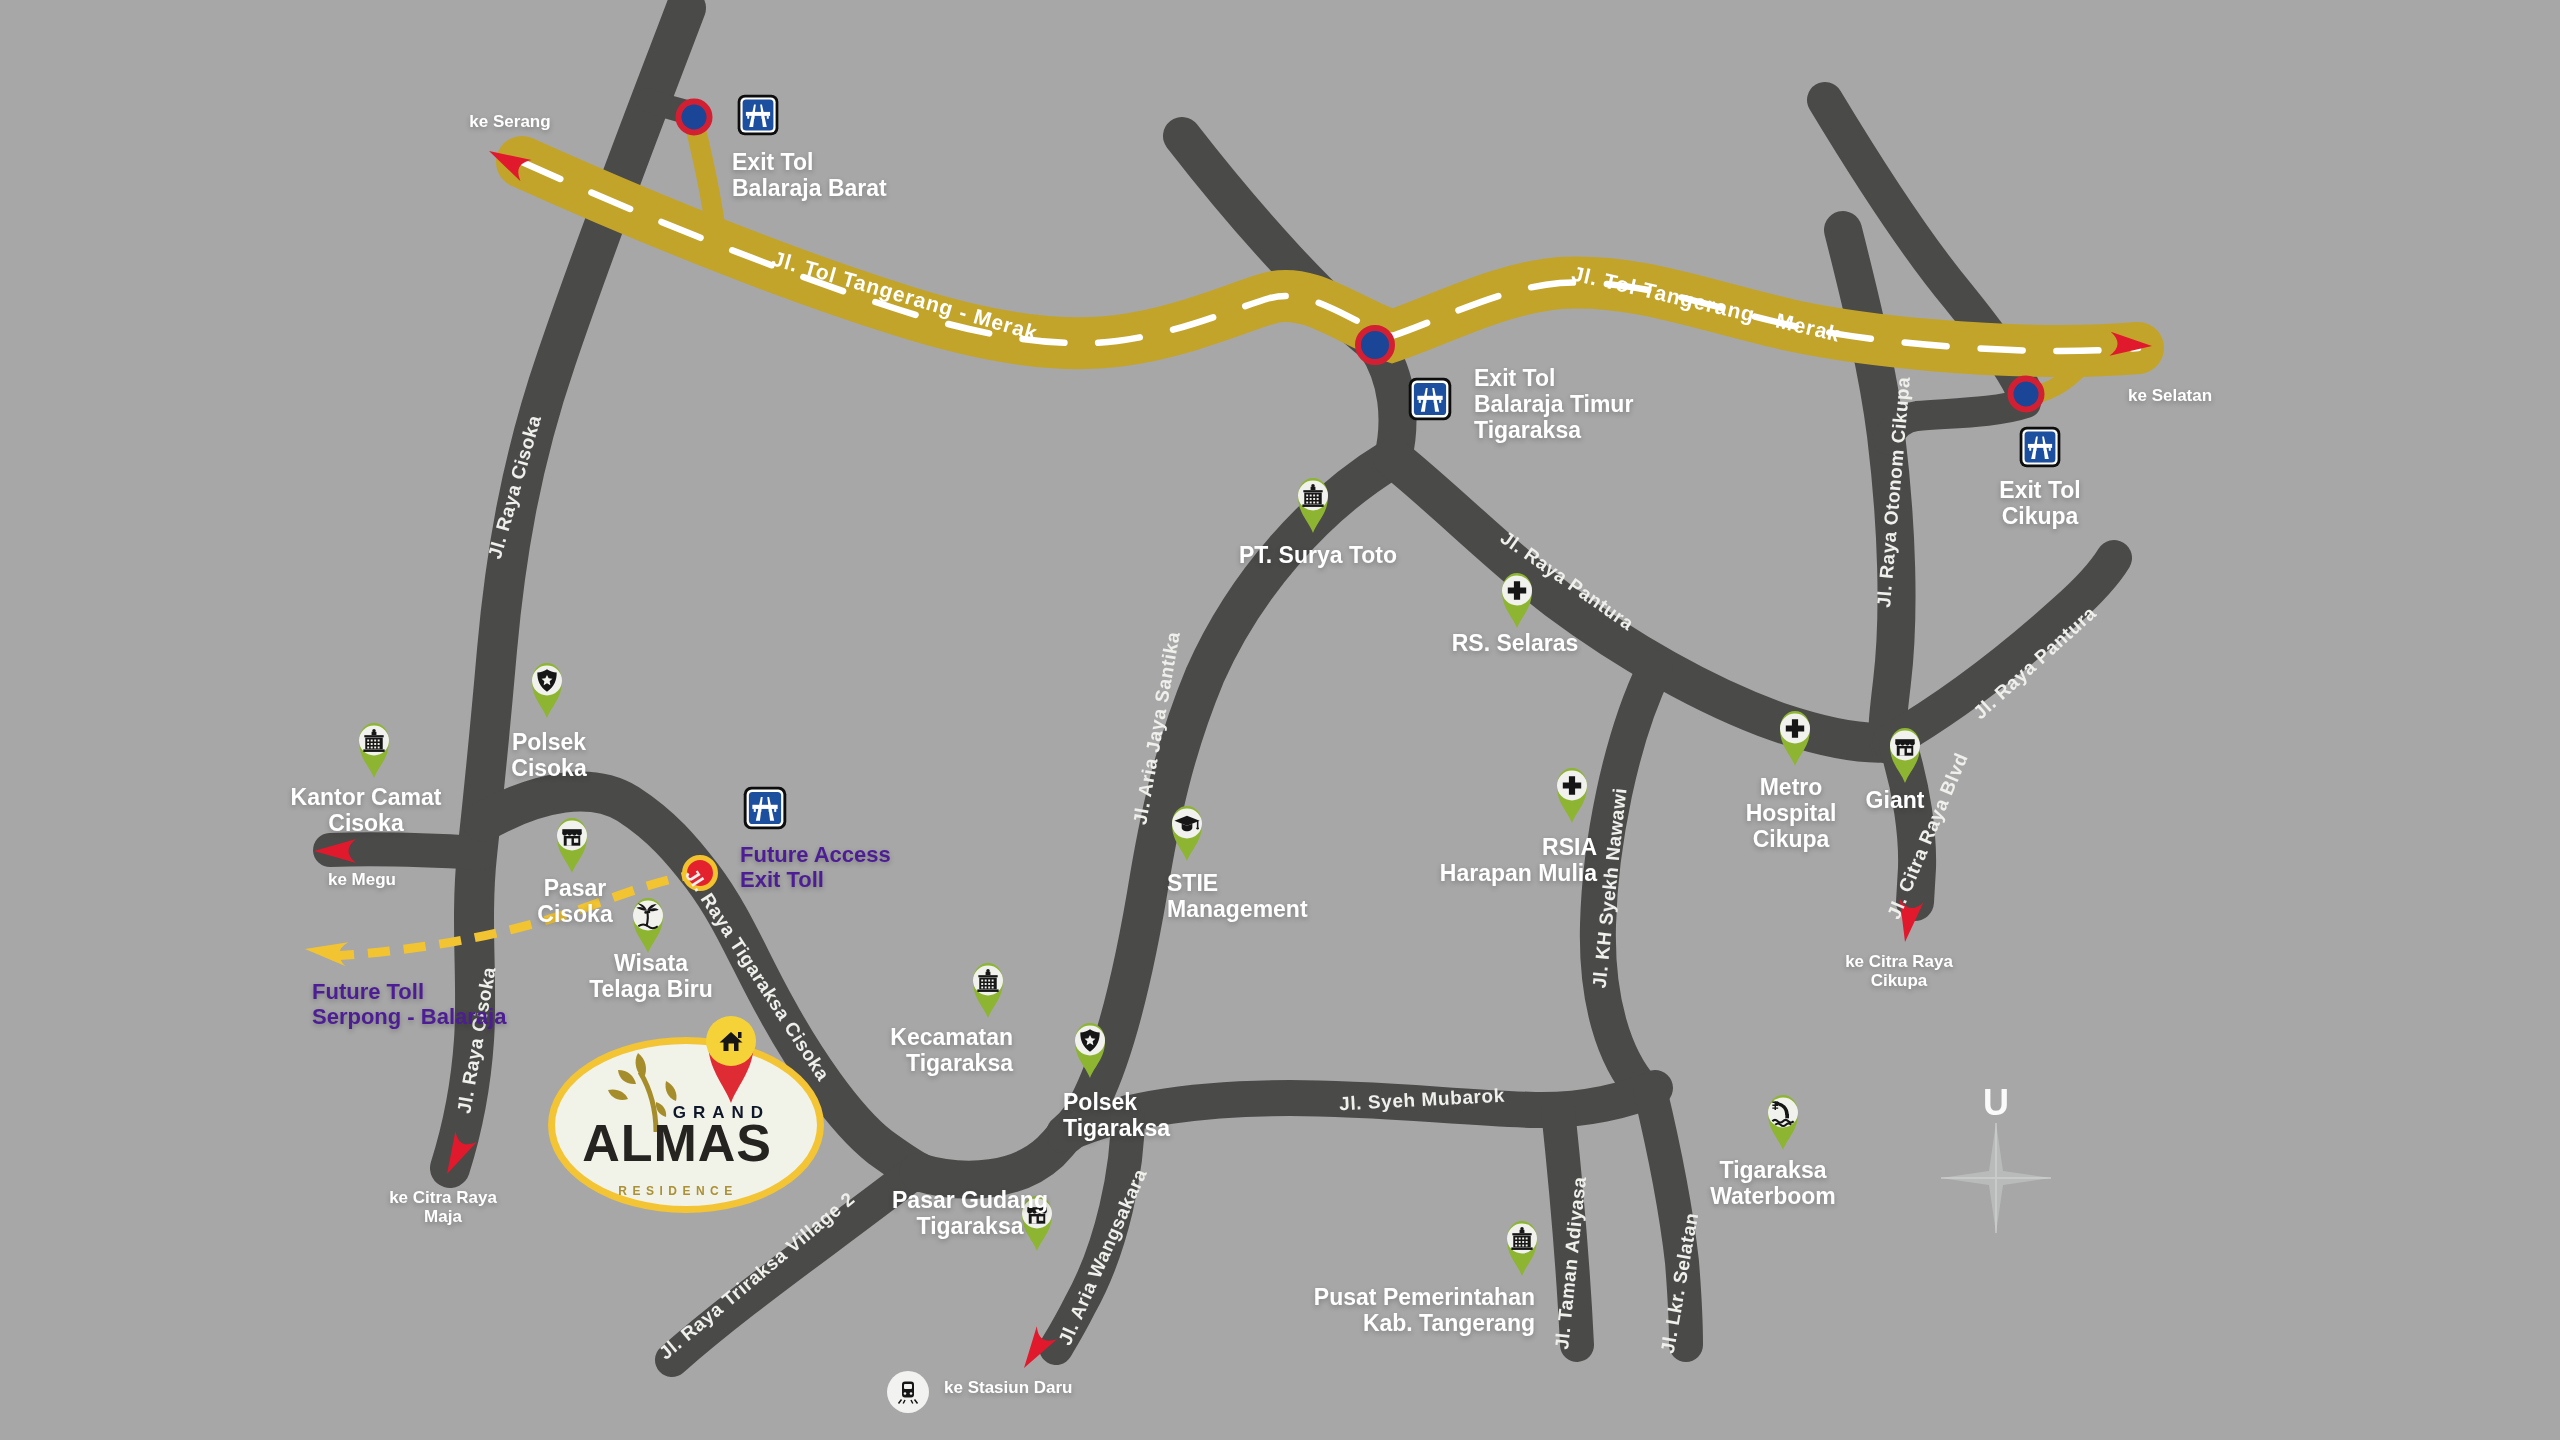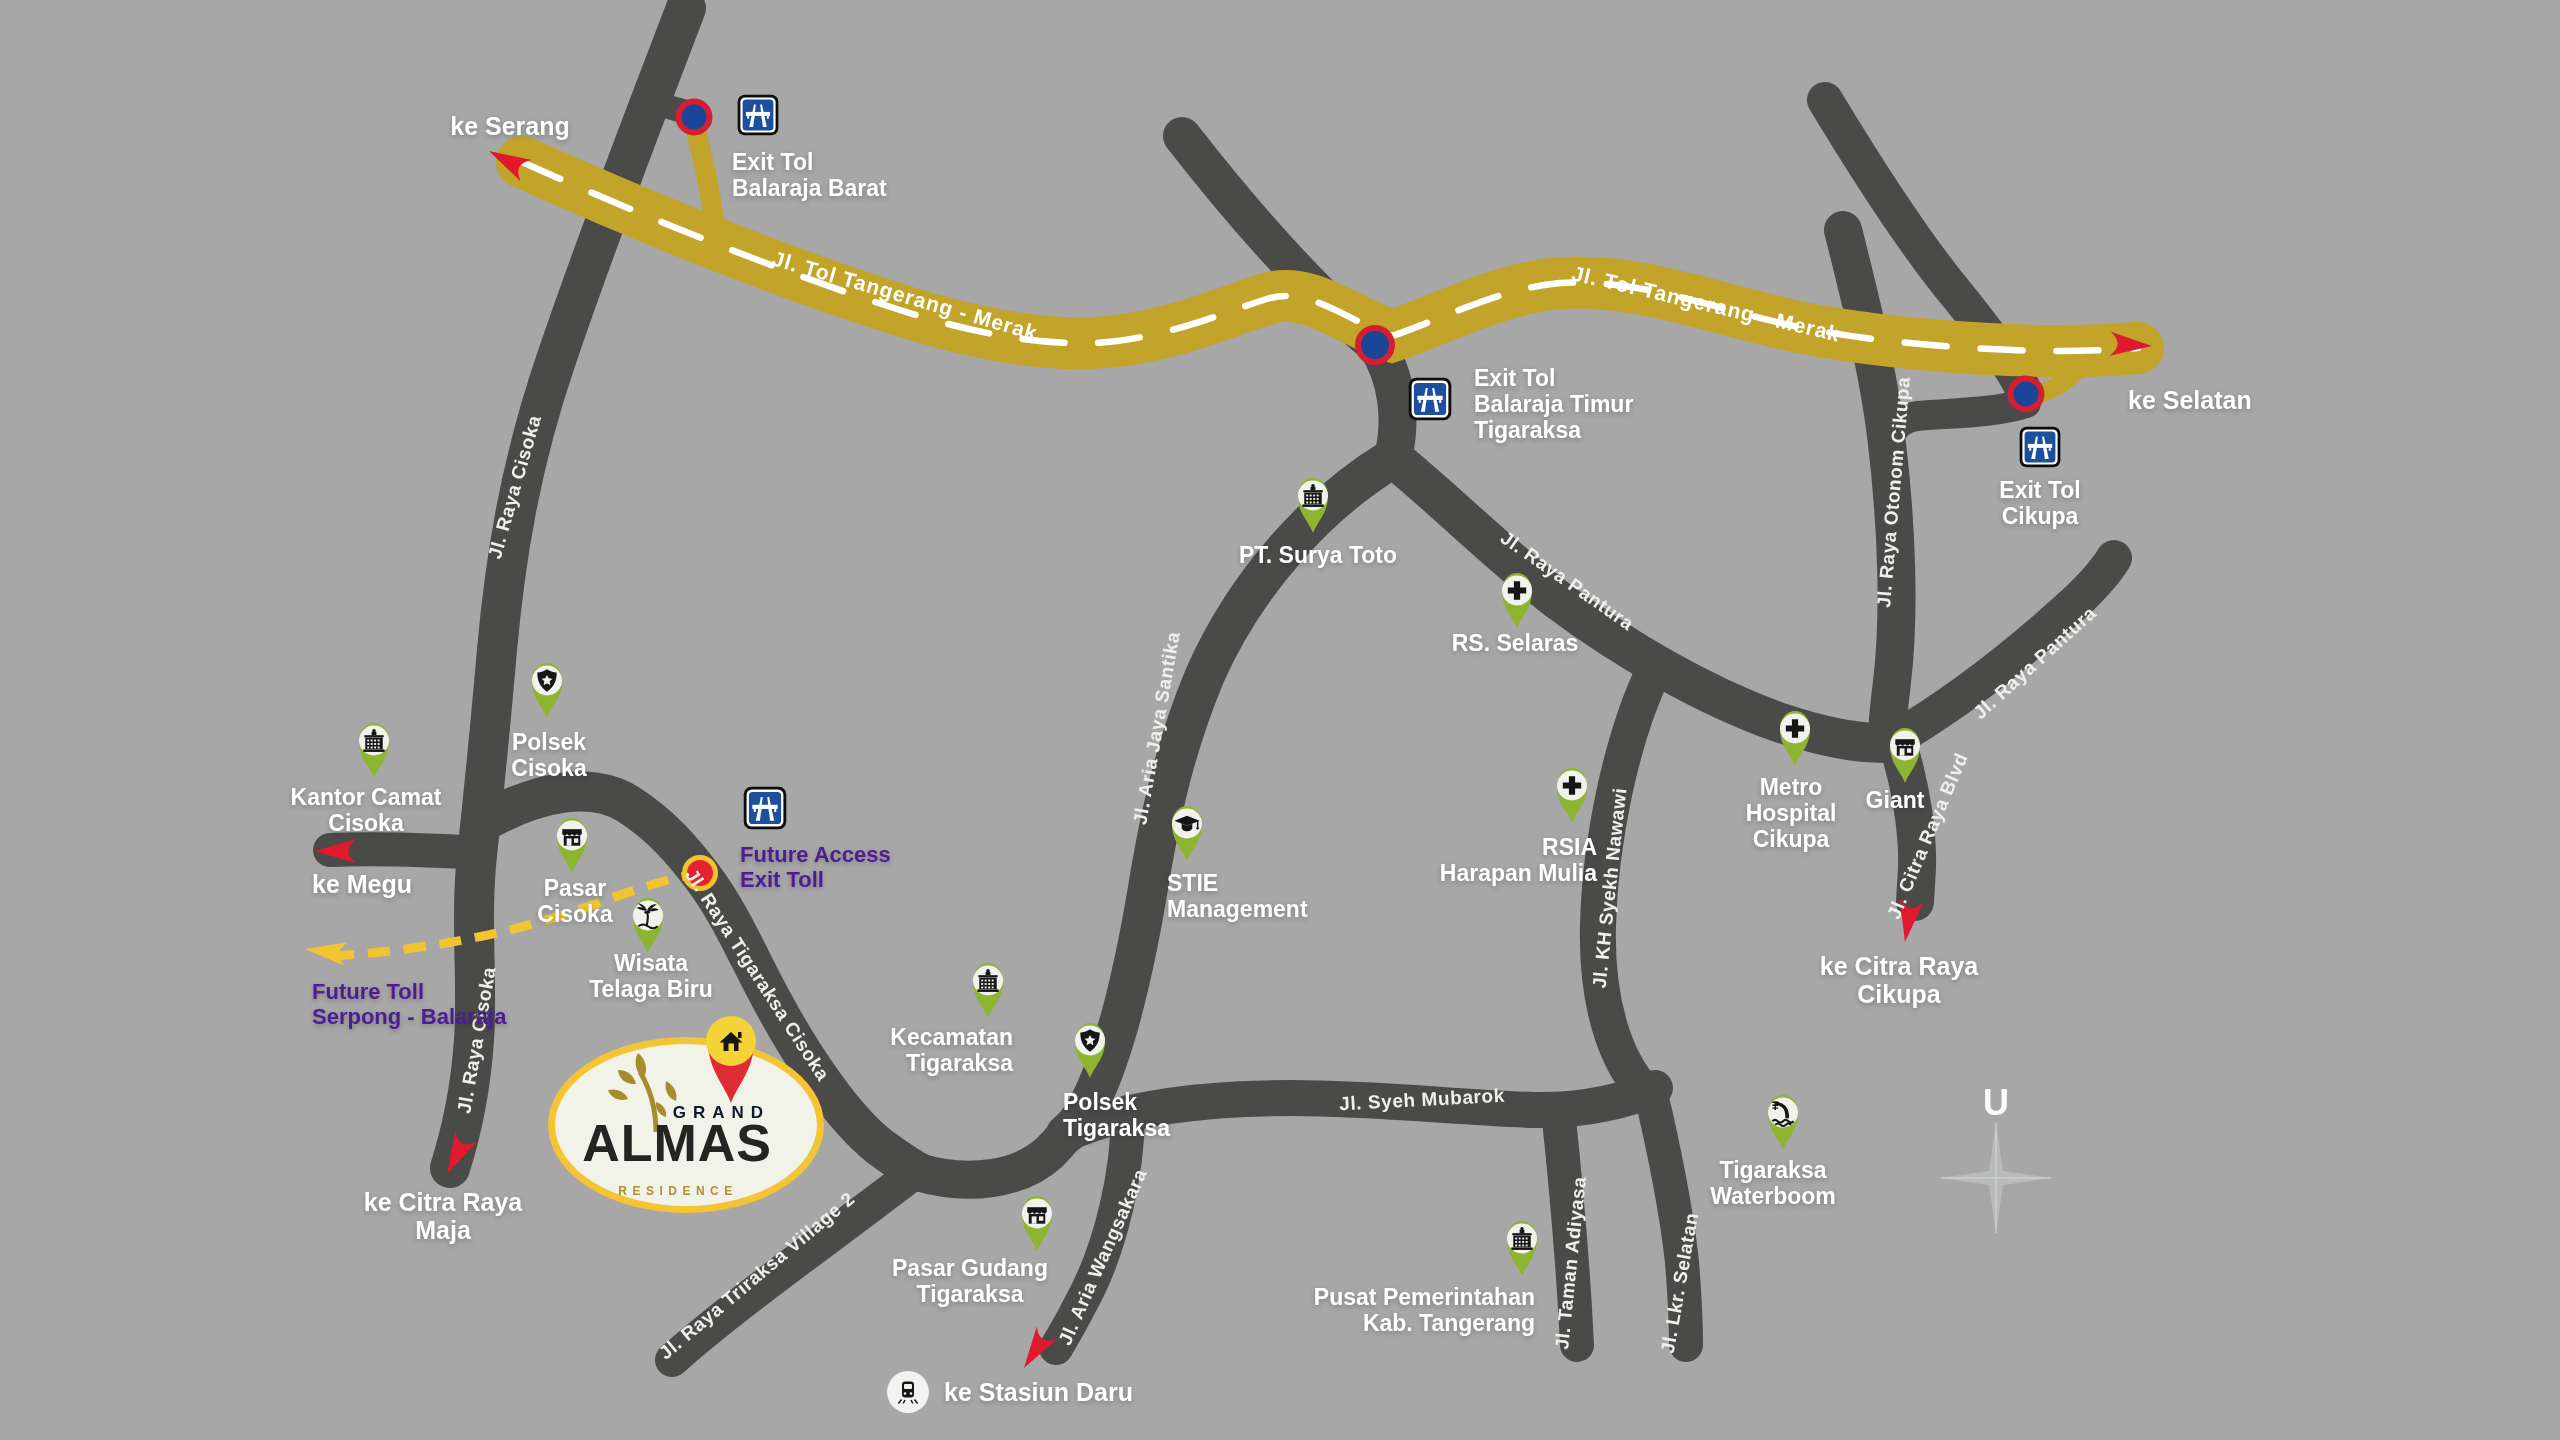--- a/index.html
+++ b/index.html
@@ -10,21 +10,21 @@
   
   .rl{position:absolute;color:#efefec;font-size:19px;font-weight:700;letter-spacing:.6px;
       white-space:nowrap;transform-origin:center;}
   .tl{position:absolute;color:#ffffff;font-size:21px;font-weight:700;letter-spacing:1px;
       white-space:nowrap;transform-origin:center;}
   
   .lbl{position:absolute;color:#ffffff;font-size:23px;font-weight:800;line-height:1.12;
        white-space:pre-line;text-shadow:0 2px 5px rgba(40,40,40,.30);}
   .lbl.c{transform:translateX(-50%);text-align:center;}
   .lbl.r{transform:translateX(-100%);text-align:right;}
-  .dir{font-size:25px;}
+  .dir{font-size:17px;}
   .yl{color:#4c1d95;font-size:22px;}
   .pin{position:absolute;width:44px;height:64px;}
   .sign{position:absolute;}
   
   .ellipse{position:absolute;left:548px;top:1037px;width:276px;height:176px;background:#f1f2e8;
            border:7px solid #f3c433;border-radius:50%;box-sizing:border-box;}
   .lg-grand{position:absolute;left:770px;top:1103px;transform:translateX(-100%);font-size:17px;
             font-weight:700;letter-spacing:7px;color:#0f172a;}
   .lg-almas{position:absolute;left:772px;top:1117px;transform:translateX(-100%);font-size:52px;
             font-weight:800;letter-spacing:1px;color:#262420;line-height:1;}
@@ -332,21 +332,21 @@
       <use href="#i-badge" x="6.5" y="9" width="31" height="31"></use>
   </svg>
   <div class="lbl" style="left:1063px;top:1090px">Polsek
 Tigaraksa</div>
 
   <svg class="pin" style="left:1015px;top:1189px" viewBox="0 0 44 64">
     <path d="M22,62 C17.5,50 7,42.5 7,25 C7,14.5 13.7,7 22,7 C30.3,7 37,14.5 37,25 C37,42.5 26.5,50 22,62 Z" fill="#8db531"></path>
     <circle cx="22" cy="24.5" r="15" fill="#f1f1ee"></circle>
       <use href="#i-store" x="6.5" y="9" width="31" height="31"></use>
   </svg>
-  <div class="lbl c" style="left:970px;top:1256px">Pasar Gudang
+  <div class="lbl c" style="left:970px;top:1188px">Pasar Gudang
 Tigaraksa</div>
 
   <svg class="pin" style="left:1500px;top:1214px" viewBox="0 0 44 64">
     <path d="M22,62 C17.5,50 7,42.5 7,25 C7,14.5 13.7,7 22,7 C30.3,7 37,14.5 37,25 C37,42.5 26.5,50 22,62 Z" fill="#8db531"></path>
     <circle cx="22" cy="24.5" r="15" fill="#f1f1ee"></circle>
       <use href="#i-building" x="6.5" y="9" width="31" height="31"></use>
   </svg>
   <div class="lbl r" style="left:1535px;top:1285px">Pusat Pemerintahan
 Kab. Tangerang</div>
 

